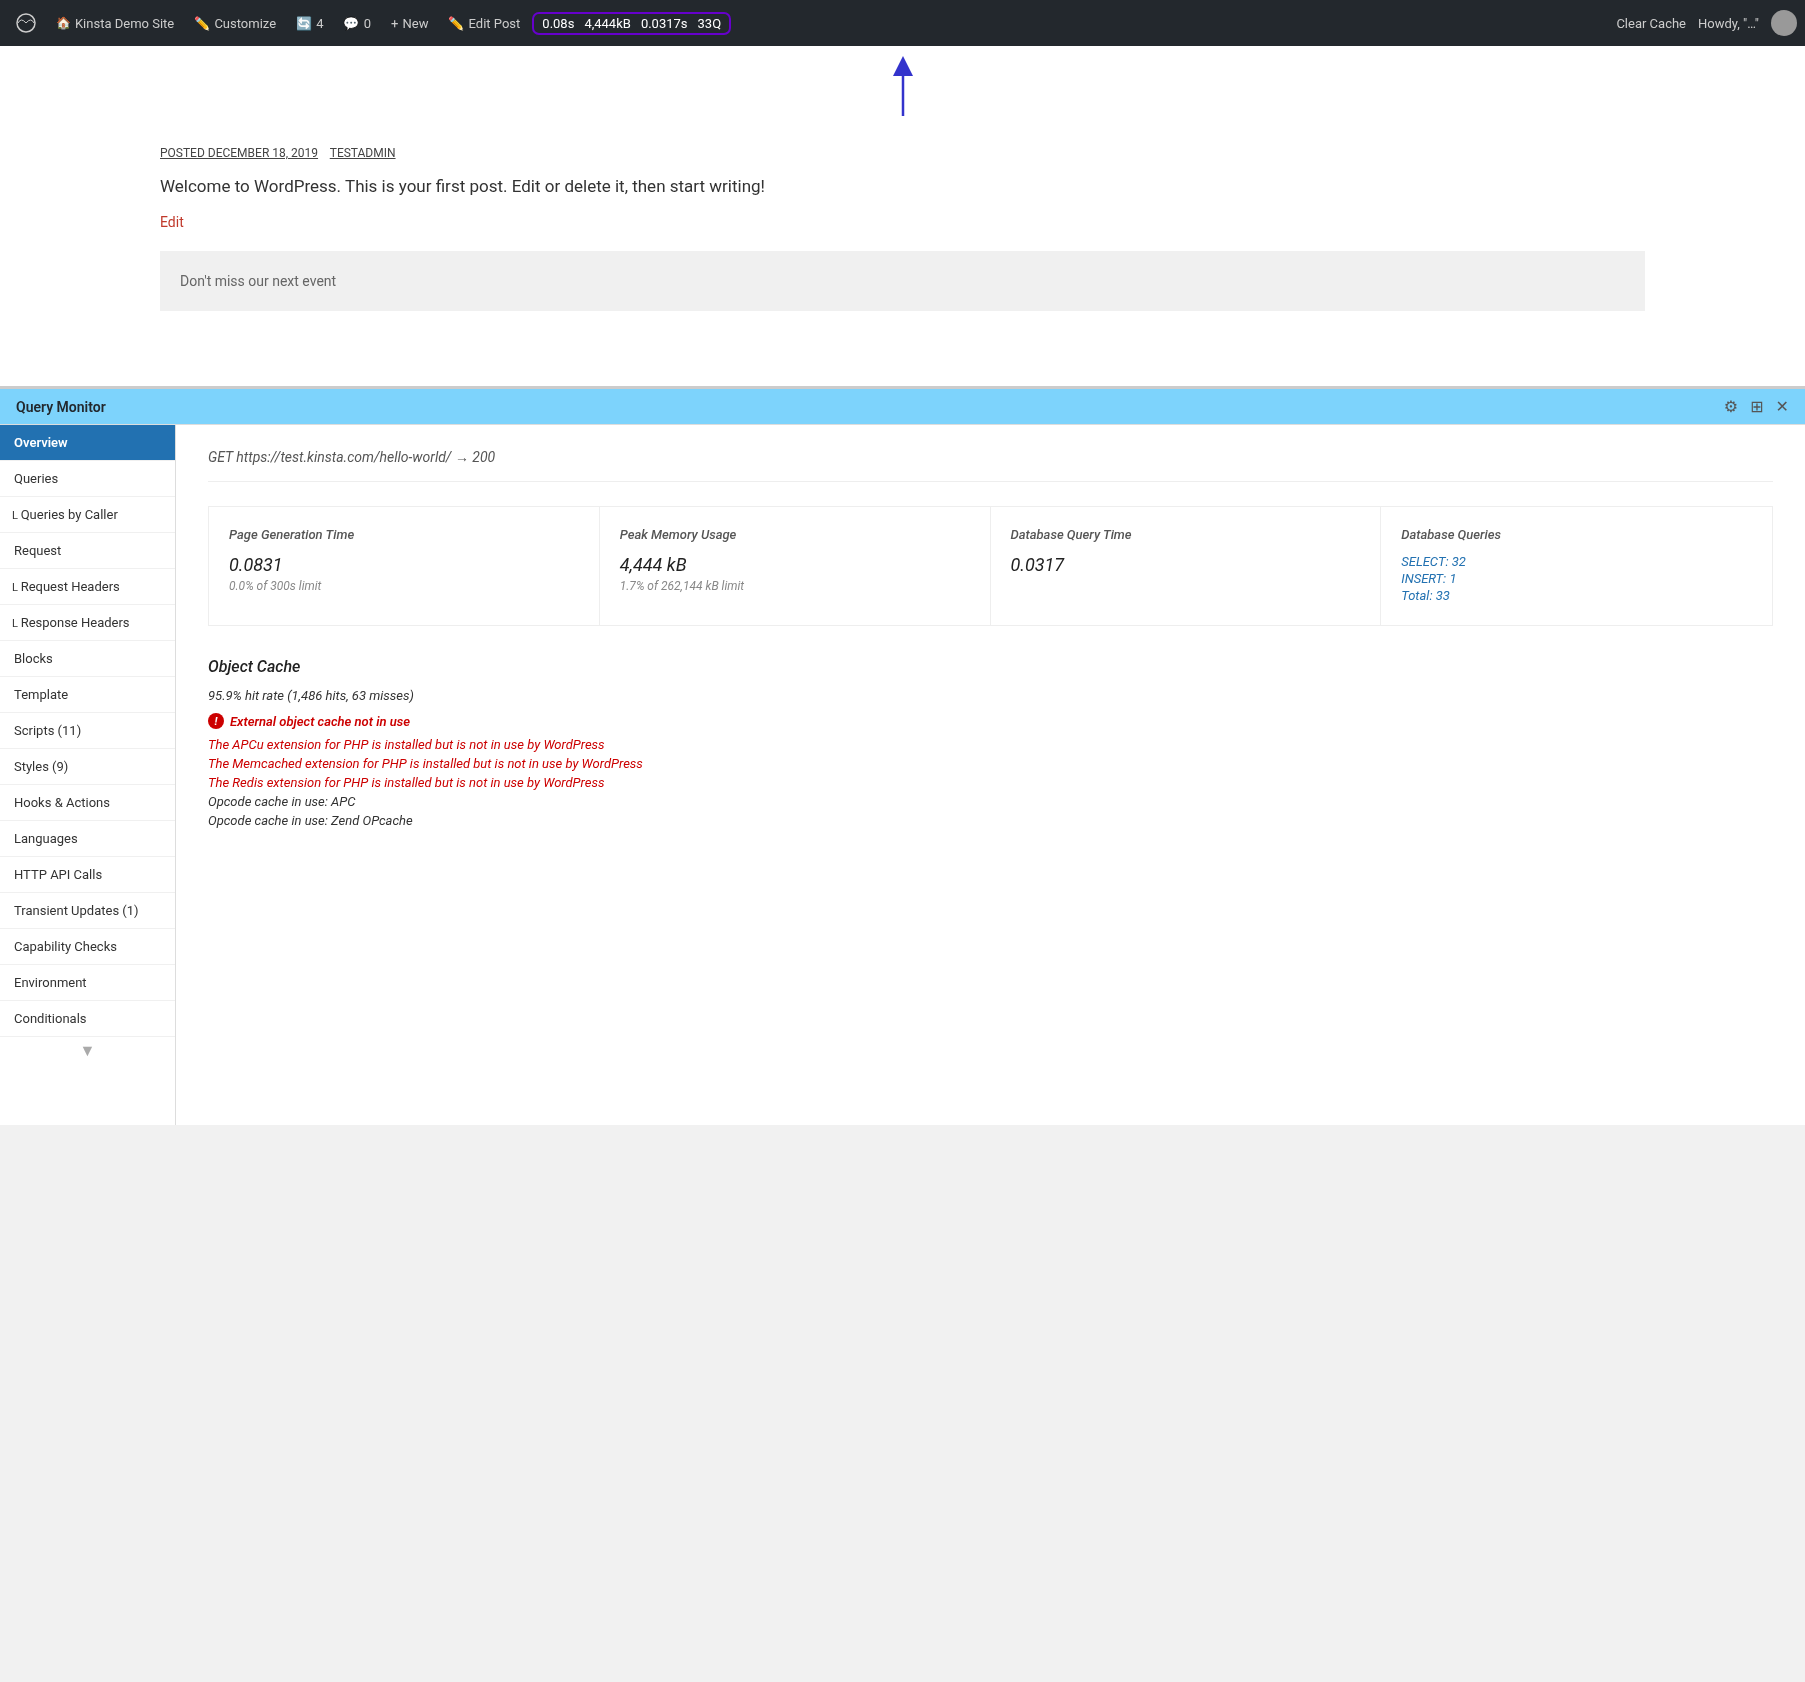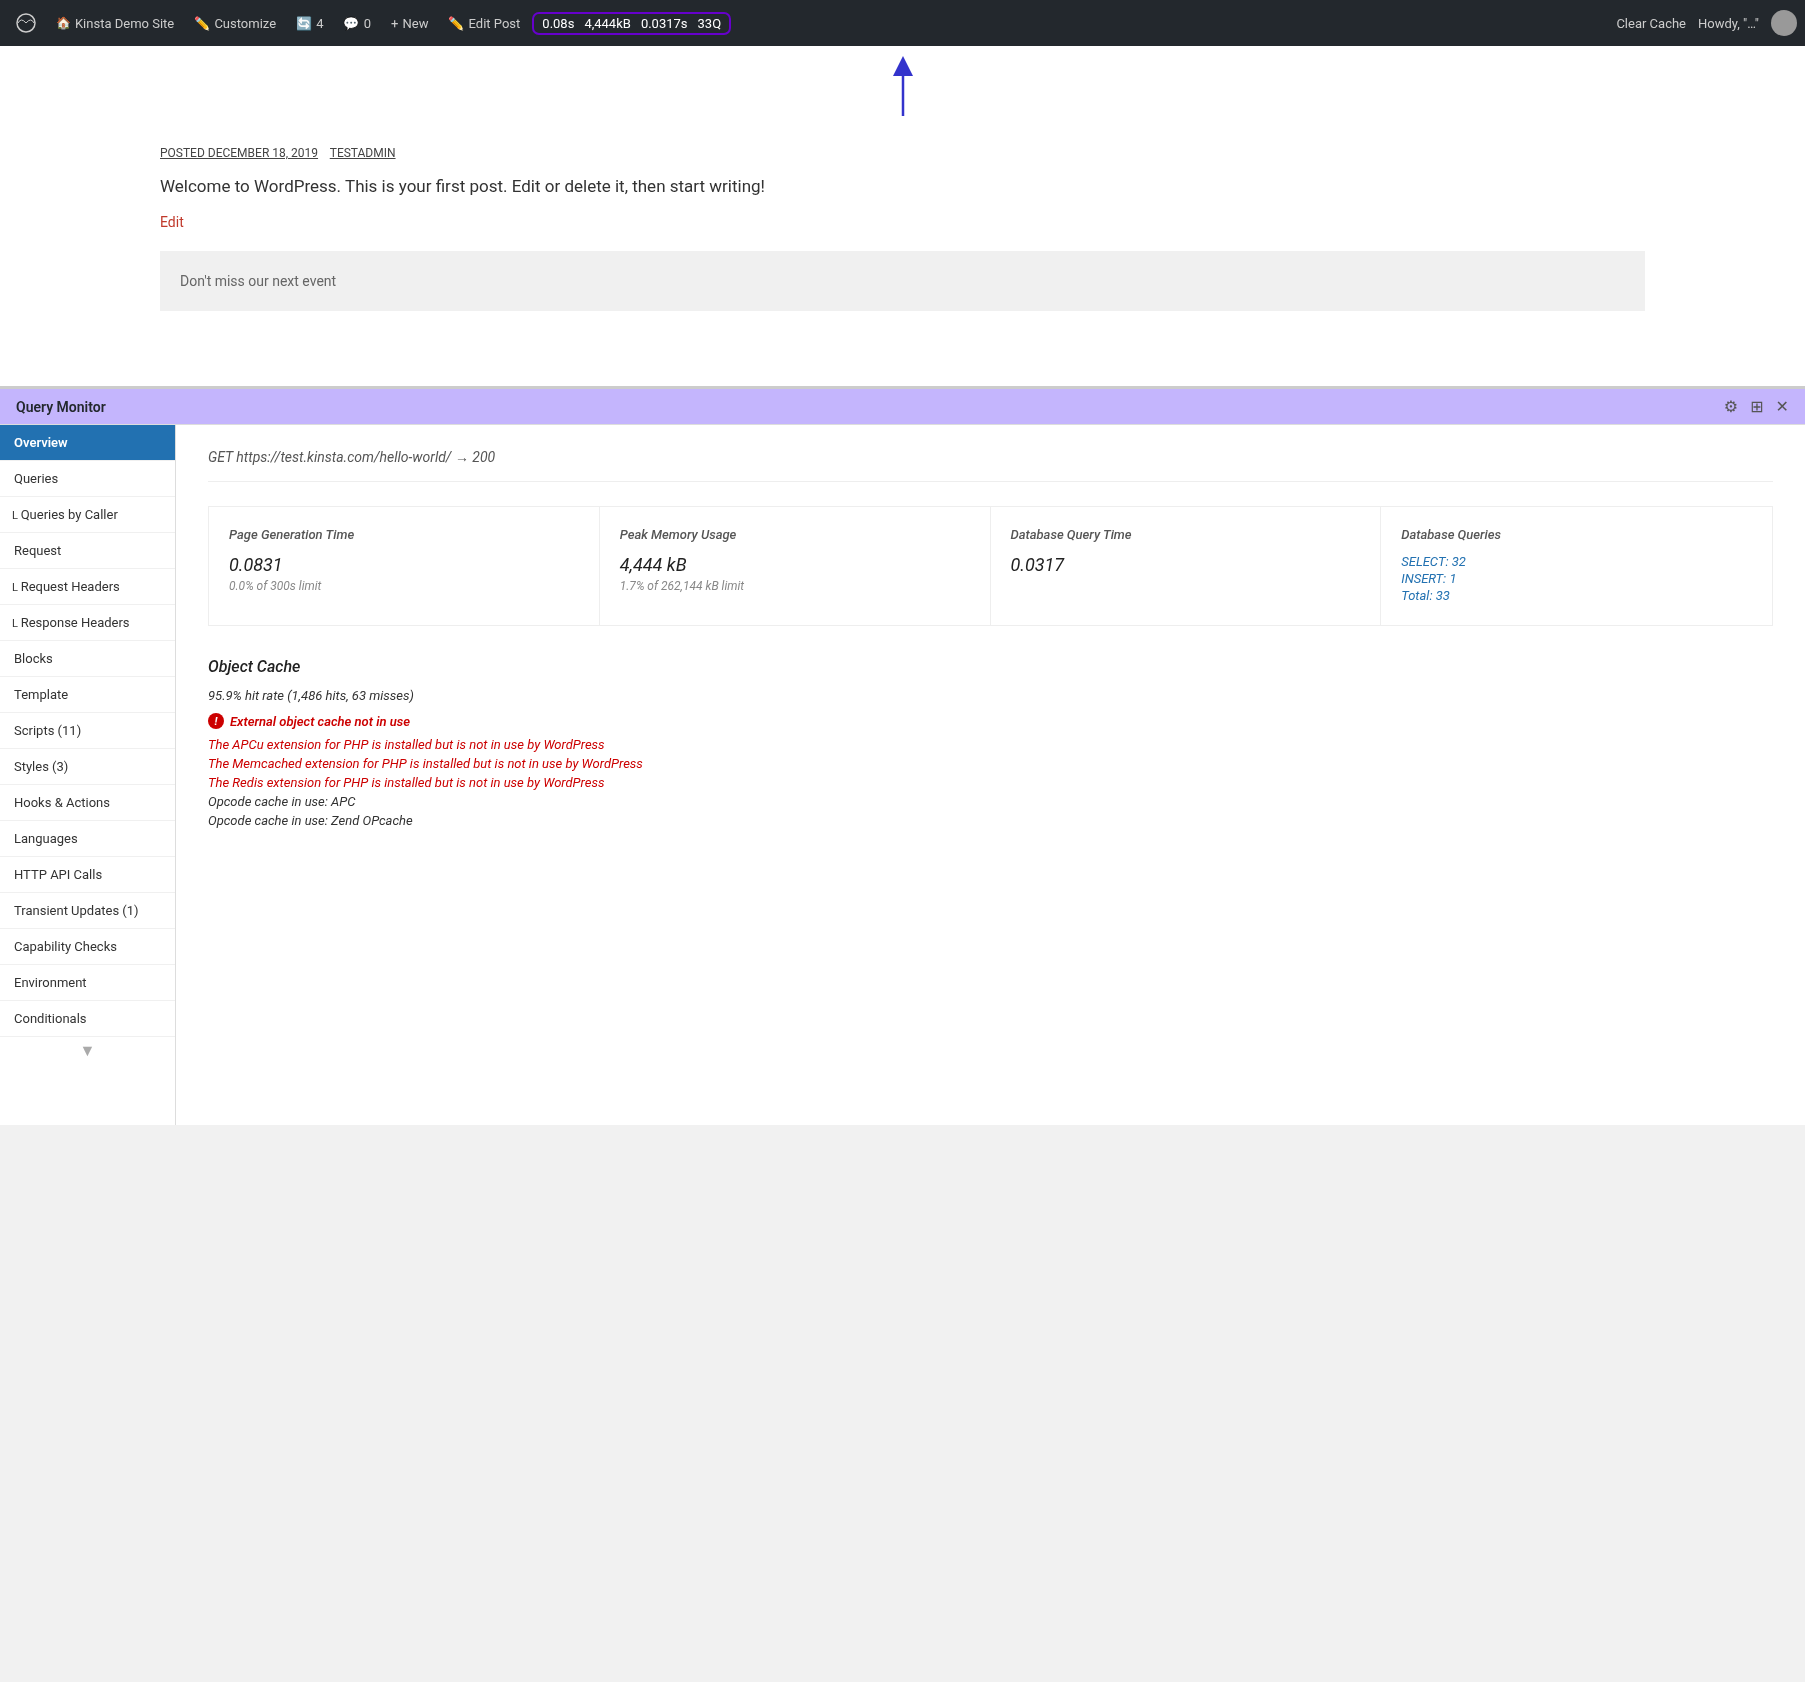--- a/index.html
+++ b/index.html
@@ -112,21 +112,21 @@
     }
 
     
     .qm-panel {
       display: flex;
       flex-direction: column;
       border-top: 3px solid #ccc;
       background: #fff;
     }
     .qm-header {
-      background: #c4b5fd;
+      background: #7dd3fc;
       border-bottom: 1px solid #ddd;
       padding: 8px 16px;
       display: flex;
       align-items: center;
       justify-content: space-between;
     }
     .qm-title {
       font-size: 14px;
       font-weight: 600;
       color: #23282d;
@@ -378,21 +378,21 @@
     <div class="qm-sidebar">
       <div class="qm-sidebar-item active">Overview</div>
       <div class="qm-sidebar-item">Queries</div>
       <div class="qm-sidebar-item sub">Queries by Caller</div>
       <div class="qm-sidebar-item">Request</div>
       <div class="qm-sidebar-item sub">Request Headers</div>
       <div class="qm-sidebar-item sub">Response Headers</div>
       <div class="qm-sidebar-item">Blocks</div>
       <div class="qm-sidebar-item">Template</div>
       <div class="qm-sidebar-item">Scripts (11)</div>
-      <div class="qm-sidebar-item">Styles (3)</div>
+      <div class="qm-sidebar-item">Styles (9)</div>
       <div class="qm-sidebar-item">Hooks &amp; Actions</div>
       <div class="qm-sidebar-item">Languages</div>
       <div class="qm-sidebar-item">HTTP API Calls</div>
       <div class="qm-sidebar-item">Transient Updates (1)</div>
       <div class="qm-sidebar-item">Capability Checks</div>
       <div class="qm-sidebar-item">Environment</div>
       <div class="qm-sidebar-item">Conditionals</div>
       <div class="qm-sidebar-scroll-indicator">▼</div>
     </div>
 

